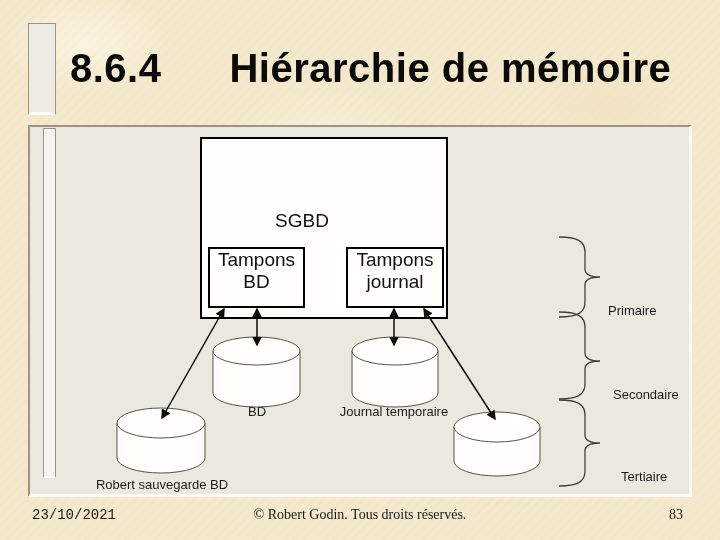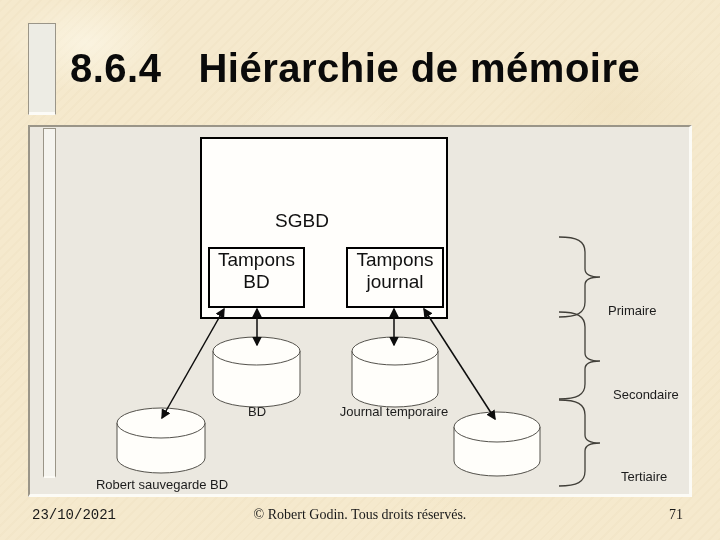--- a/index.html
+++ b/index.html
@@ -29,21 +29,21 @@
     border-right:3px solid #fcfbf6;border-bottom:3px solid #fcfbf6;
     z-index:1;
   }
   .deco-bar-inner{
     position:absolute;left:43px;top:128px;width:11px;height:347px;
     background:#f5f4ef;border:1px solid #9a9588;border-bottom:2px solid #fcfbf6;
     z-index:2;
   }
   
   .title-row{
-    position:absolute;left:70px;top:46px;display:flex;gap:37px;align-items:baseline;
+    position:absolute;left:70px;top:46px;display:flex;gap:68px;align-items:baseline;
     font-weight:bold;font-size:40px;color:#0a0a0a;letter-spacing:.5px;z-index:2;white-space:nowrap;justify-content:flex-end;
   }
   
   .sgbd-box{
     position:absolute;left:200px;top:137px;width:244px;height:178px;
     background:#fffefb;border:2px solid #000;z-index:2;
   }
   .sgbd-label{
     position:absolute;left:200px;top:210px;width:204px;text-align:center;
     font-size:19px;color:#111;z-index:2;
@@ -142,15 +142,15 @@
 
     <g stroke="#413f39" stroke-width="1.3" fill="none">
       <path d="M559,237 C577,237 585,241 585,252 L585,269 C585,274 589,277 600,277 C589,277 585,280 585,285 L585,302 C585,313 577,317 559,317"></path>
       <path d="M559,312 C577,312 585,316 585,327 L585,353 C585,358 589,361 600,361 C589,361 585,364 585,369 L585,384 C585,395 577,399 559,399"></path>
       <path d="M559,400 C577,400 585,404 585,415 L585,435 C585,440 589,443 600,443 C589,443 585,446 585,451 L585,471 C585,482 577,486 559,486"></path>
     </g>
   </svg>
 
   <div class="footer-date">23/10/2021</div>
   <div class="footer-copy">© Robert Godin. Tous droits réservés.</div>
-  <div class="footer-page">71</div>
+  <div class="footer-page">83</div>
 
 </div>
 
 </body></html>

